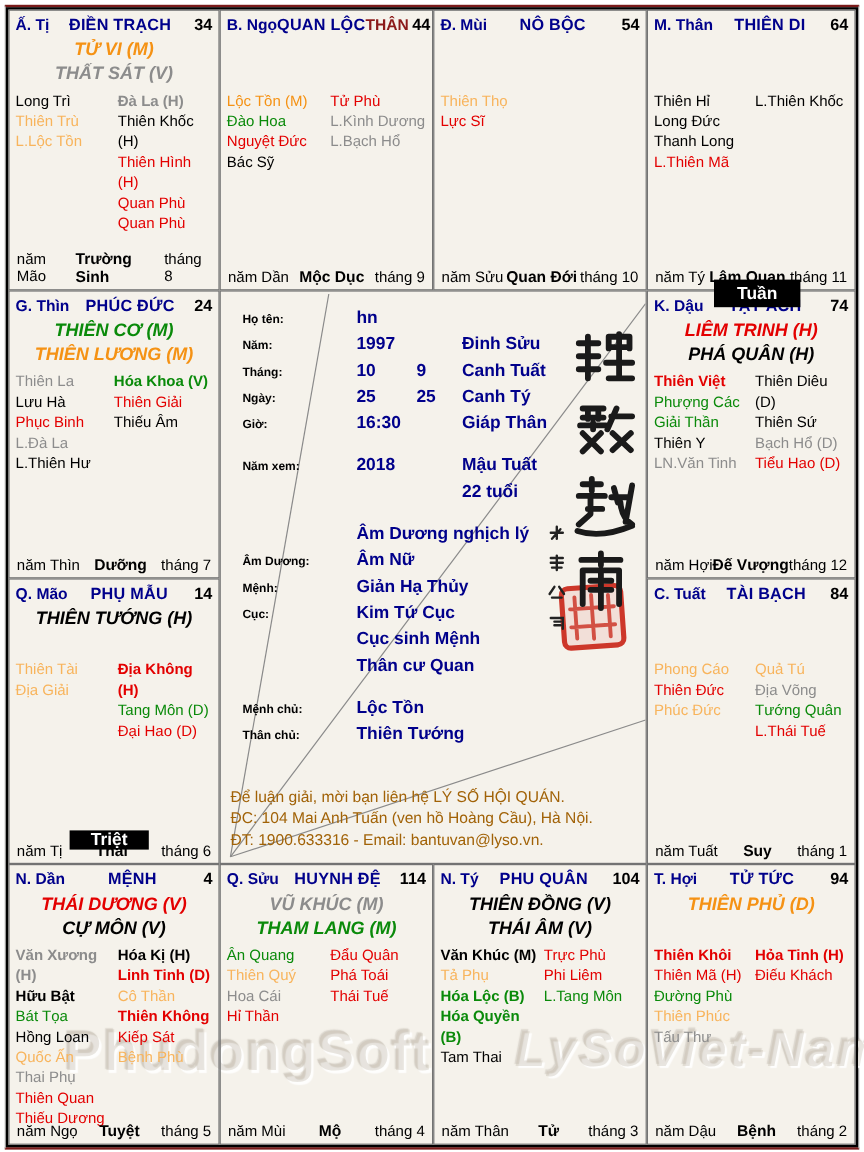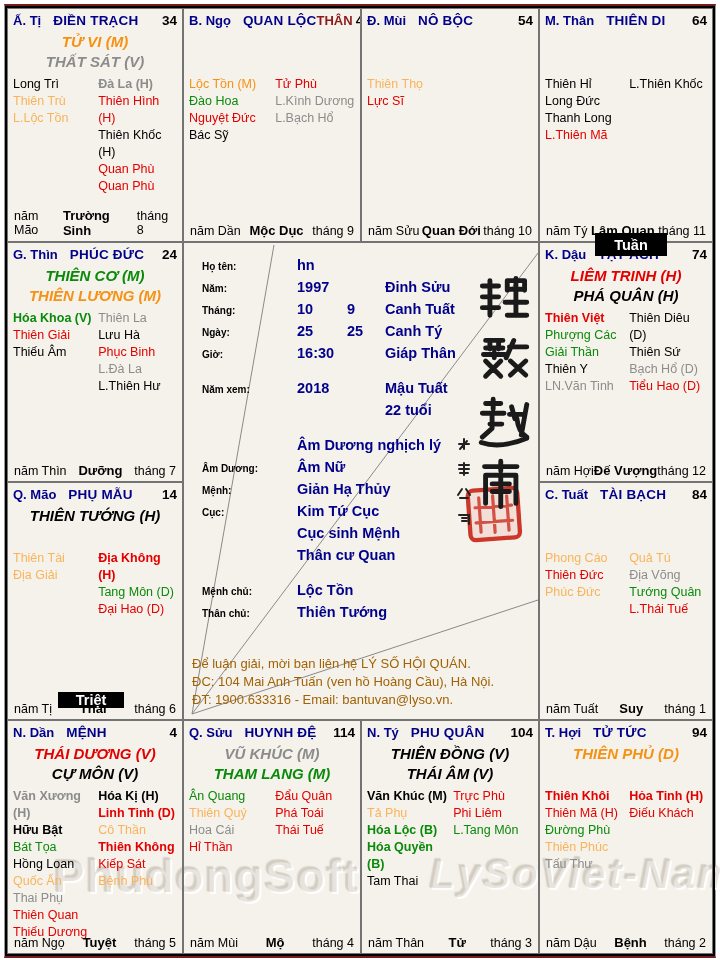--- a/index.html
+++ b/index.html
@@ -13,21 +13,21 @@
   .cell{position:relative;border:1px solid #737373;background:transparent;overflow:hidden;}
   .p0{grid-row:1;grid-column:1}.p1{grid-row:1;grid-column:2}.p2{grid-row:1;grid-column:3}.p3{grid-row:1;grid-column:4}
   .p4{grid-row:2;grid-column:1}.p5{grid-row:2;grid-column:4}
   .p6{grid-row:3;grid-column:1}.p7{grid-row:3;grid-column:4}
   .p8{grid-row:4;grid-column:1}.p9{grid-row:4;grid-column:2}.p10{grid-row:4;grid-column:3}.p11{grid-row:4;grid-column:4}
   .center{grid-row:2/4;grid-column:2/4}
 
   
   .chead{display:flex;align-items:baseline;padding:4px 5px 0 5px;font-weight:bold;font-size:13px;white-space:nowrap;}
   .chead .stem b{color:#00008B;}
-  .pname{flex:1;color:#00008B;font-size:13.5px;letter-spacing:.2px;margin-left:12px;}
+  .pname{flex:1;text-align:center;color:#00008B;font-size:13.5px;letter-spacing:.2px;}
   .btag{color:#8B1A1A;margin-right:3px;}
   .pnum{color:#000;font-size:13.5px;}
   .mains{height:44px;margin-top:2px;text-align:center;font-weight:bold;font-size:15px;line-height:20px;padding-top:2px;font-style:italic;}
   .mains .star{display:block;}
   .cols{display:flex;padding:0 2px 0 5px;font-size:12.5px;line-height:17px;}
   .col{width:51%;}.colr{width:49%;}
   .cfoot{position:absolute;left:0;right:0;bottom:3px;display:flex;justify-content:space-between;align-items:baseline;
     padding:0 6px;font-size:12.5px;color:#000;}
   .cfoot b{font-size:13px;}
 
@@ -90,22 +90,22 @@
           <div class="star c-y">THẤT SÁT (V)</div>
         </div>
       <div class="cols">
           <div class="col">
             <div class="star c-k">Long Trì</div>
             <div class="star c-ol">Thiên Trù</div>
             <div class="star c-ol">L.Lộc Tồn</div>
           </div>
           <div class="col colr">
             <div class="star c-y bold">Đà La (H)</div>
+            <div class="star c-k">Thiên Khốc (H)</div>
             <div class="star c-r">Thiên Hình (H)</div>
-            <div class="star c-k">Thiên Khốc (H)</div>
             <div class="star c-r">Quan Phù</div>
             <div class="star c-r">Quan Phù</div>
           </div>
         </div>
       <div class="cfoot">
           <span>năm Mão</span>
           <b>Trường Sinh</b>
           <span>tháng 8</span>
         </div>
     </div>
@@ -190,31 +190,31 @@
         <span class="stem"><b>G.</b>&nbsp;<b class="c-o">Thìn</b></span>
         <span class="pname">PHÚC ĐỨC</span>
         <b class="btag"></b>
         <span class="pnum">24</span>
       </div>
       <div class="mains">
           <div class="star c-g">THIÊN CƠ (M)</div>
           <div class="star c-o">THIÊN LƯƠNG (M)</div>
         </div>
       <div class="cols">
-          <div class="col">
-            <div class="star c-g bold">Hóa Khoa (V)</div>
-            <div class="star c-r">Thiên Giải</div>
-            <div class="star c-k">Thiếu Âm</div>
-          </div>
           <div class="col colr">
             <div class="star c-y">Thiên La</div>
             <div class="star c-k">Lưu Hà</div>
             <div class="star c-r">Phục Binh</div>
             <div class="star c-y">L.Đà La</div>
             <div class="star c-k">L.Thiên Hư</div>
+          </div>
+          <div class="col">
+            <div class="star c-g bold">Hóa Khoa (V)</div>
+            <div class="star c-r">Thiên Giải</div>
+            <div class="star c-k">Thiếu Âm</div>
           </div>
         </div>
       <div class="cfoot">
           <span>năm Thìn</span>
           <b>Dưỡng</b>
           <span>tháng 7</span>
         </div>
     </div>
 
     <div class="cell p5">

